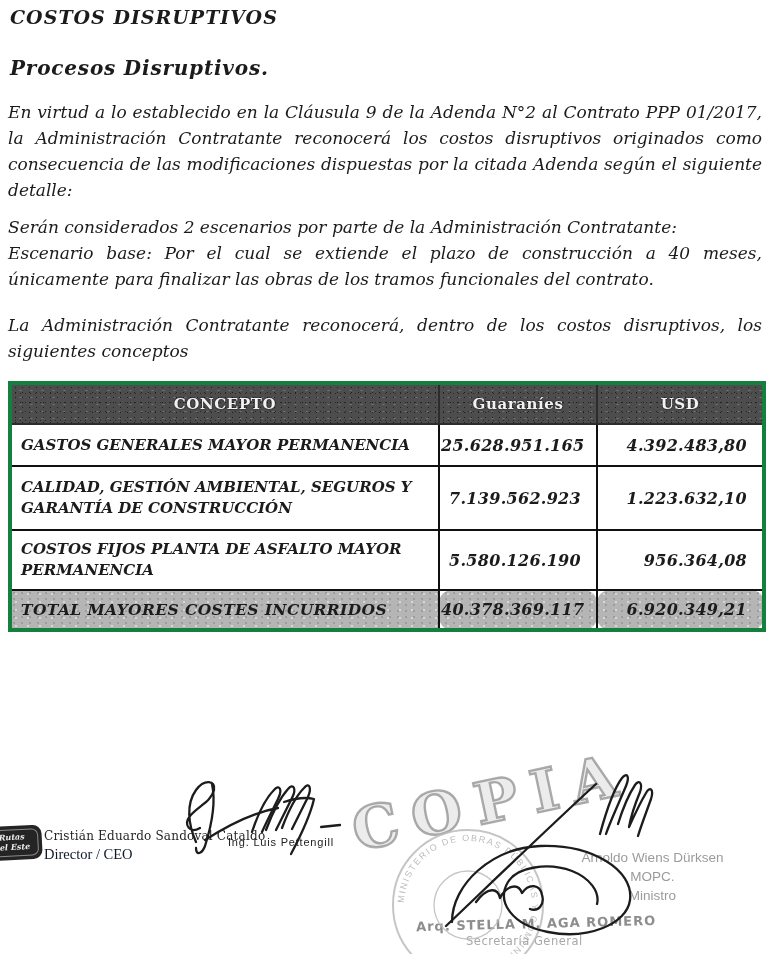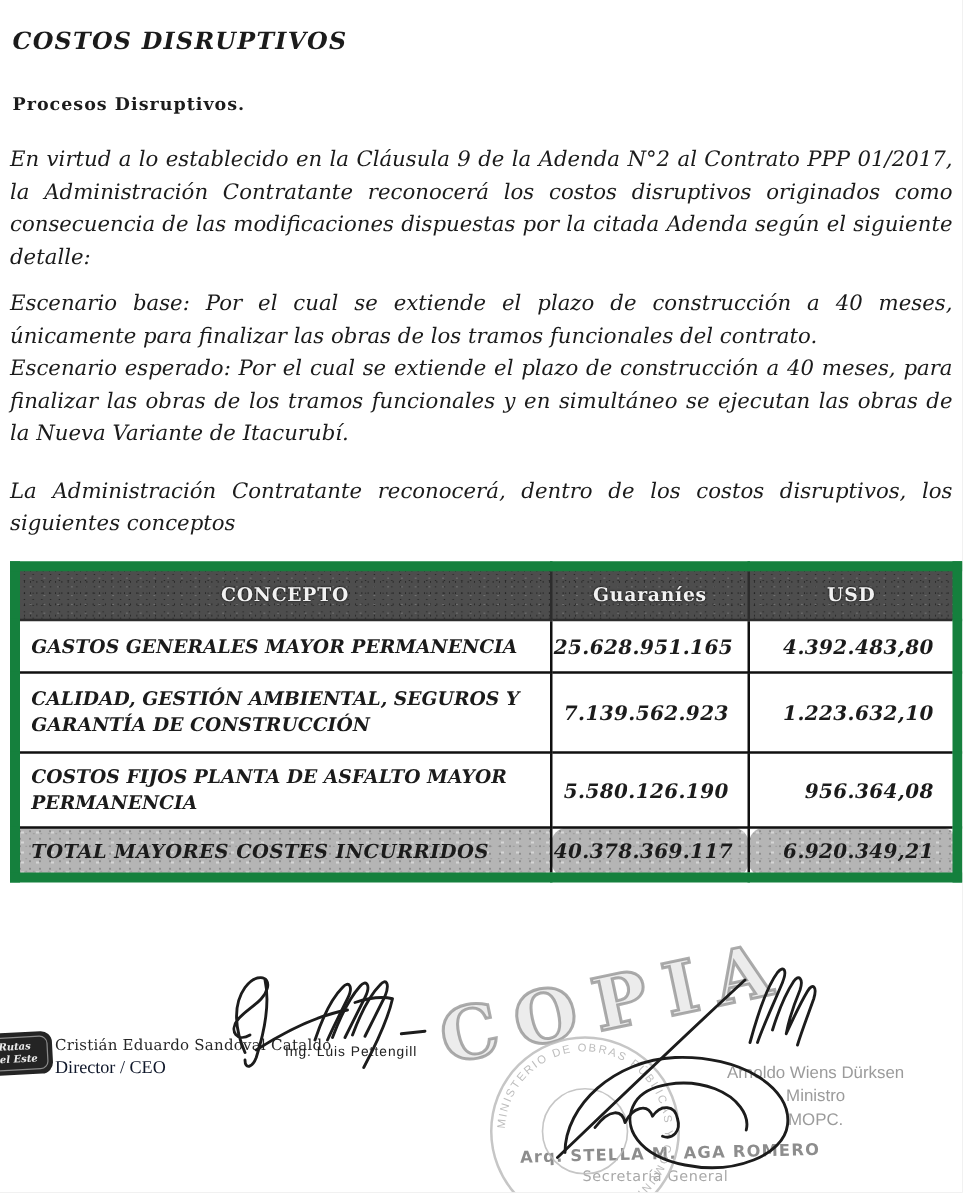--- a/index.html
+++ b/index.html
@@ -5,45 +5,45 @@
   html,body{margin:0;padding:0;background:#e8e8e8;}
   .page{
     position:relative;
     width:770px;height:954px;
     margin:0 auto;
     background:#ffffff;
     font-family:"DejaVu Serif",serif;
     color:#1b1b1b;
     overflow:hidden;
     box-sizing:border-box;
-    padding:20px 8px 0 8px;
+    padding:4px 8px 0 8px;
   }
   .h-title{
     font-size:19px;font-weight:bold;font-style:italic;
     letter-spacing:1px;margin:2px 0 0 2px;line-height:22px;
   }
   .h-sub{
-    font-size:14px;font-weight:bold;
+    font-size:20px;font-weight:bold;font-style:italic;
     letter-spacing:0.8px;margin:29px 0 17px 2px;line-height:22px;
   }
   .para{
     font-style:italic;font-size:17px;line-height:26px;
     text-align:justify;margin:20px 0 0 0;
   }
   .para p{margin:0;}
   .scen{margin-top:11px;}
   .h-sec{
     font-size:18px;font-weight:bold;font-style:italic;
     letter-spacing:0.8px;margin:15px 0 0 2px;line-height:22px;
   }
   .intro{}
   table.costs{
     width:754px;margin-top:17px;
     border-collapse:collapse;
-    border:8px solid #15803d;
+    border:4px solid #15803d;
     table-layout:fixed;
   }
   table.costs col.c1{width:429px;}
   table.costs col.c2{width:158px;}
   table.costs col.c3{width:167px;}
   table.costs th{
     color:#f2f2f2;font-size:15px;font-weight:bold;
     letter-spacing:0.6px;height:36px;text-align:center;
     border:2px solid #2c2c2c;
     background-color:#4d4d4d;
@@ -122,22 +122,22 @@
 <body>
 
 <div class="page">
 
   <div class="h-title">COSTOS DISRUPTIVOS</div>
   <div class="h-sub">Procesos Disruptivos.</div>
 
   <p class="para">En virtud a lo establecido en la Cláusula 9 de la Adenda N°2 al Contrato PPP 01/2017, la Administración Contratante reconocerá los costos disruptivos originados como consecuencia de las modificaciones dispuestas por la citada Adenda según el siguiente detalle:</p>
 
   <div class="para scen">
+    <p>Serán considerados 2 escenarios por parte de la Administración Contratante:</p>
     <p>Escenario base: Por el cual se extiende el plazo de construcción a 40 meses, únicamente para finalizar las obras de los tramos funcionales del contrato.</p>
-    <p>Escenario esperado: Por el cual se extiende el plazo de construcción a 40 meses, para finalizar las obras de los tramos funcionales y en simultáneo se ejecutan las obras de la Nueva Variante de Itacurubí.</p>
   </div>
 
 
   <p class="para intro">La Administración Contratante reconocerá, dentro de los costos disruptivos, los siguientes conceptos</p>
 
   <table class="costs">
     <colgroup>
         <col class="c1">
         <col class="c2">
         <col class="c3">
@@ -177,22 +177,22 @@
 
     <div class="copia">COPIA</div>
 
     <div class="txt name-left">Cristián Eduardo Sandoval Cataldo</div>
     <div class="txt role-left">Director / CEO</div>
 
     <div class="txt name-mid">Ing. Luis Pettengill</div>
 
     <div class="right-block">
       <div>Arnoldo Wiens Dürksen</div>
+      <div>MOPC.</div>
       <div>Ministro</div>
-      <div>MOPC.</div>
     </div>
 
     <div class="txt stamp-name">Arq. STELLA M. AGA ROMERO</div>
     <div class="txt stamp-role">Secretaría General</div>
 
     <svg class="overlay" width="770" height="182" viewBox="0 0 770 182">
 
       <g opacity="0.85">
         <circle class="stamp-line" cx="468" cy="133" r="75" stroke-width="2"></circle>
         <circle class="stamp-line" cx="468" cy="133" r="34" stroke-width="1.3"></circle>

